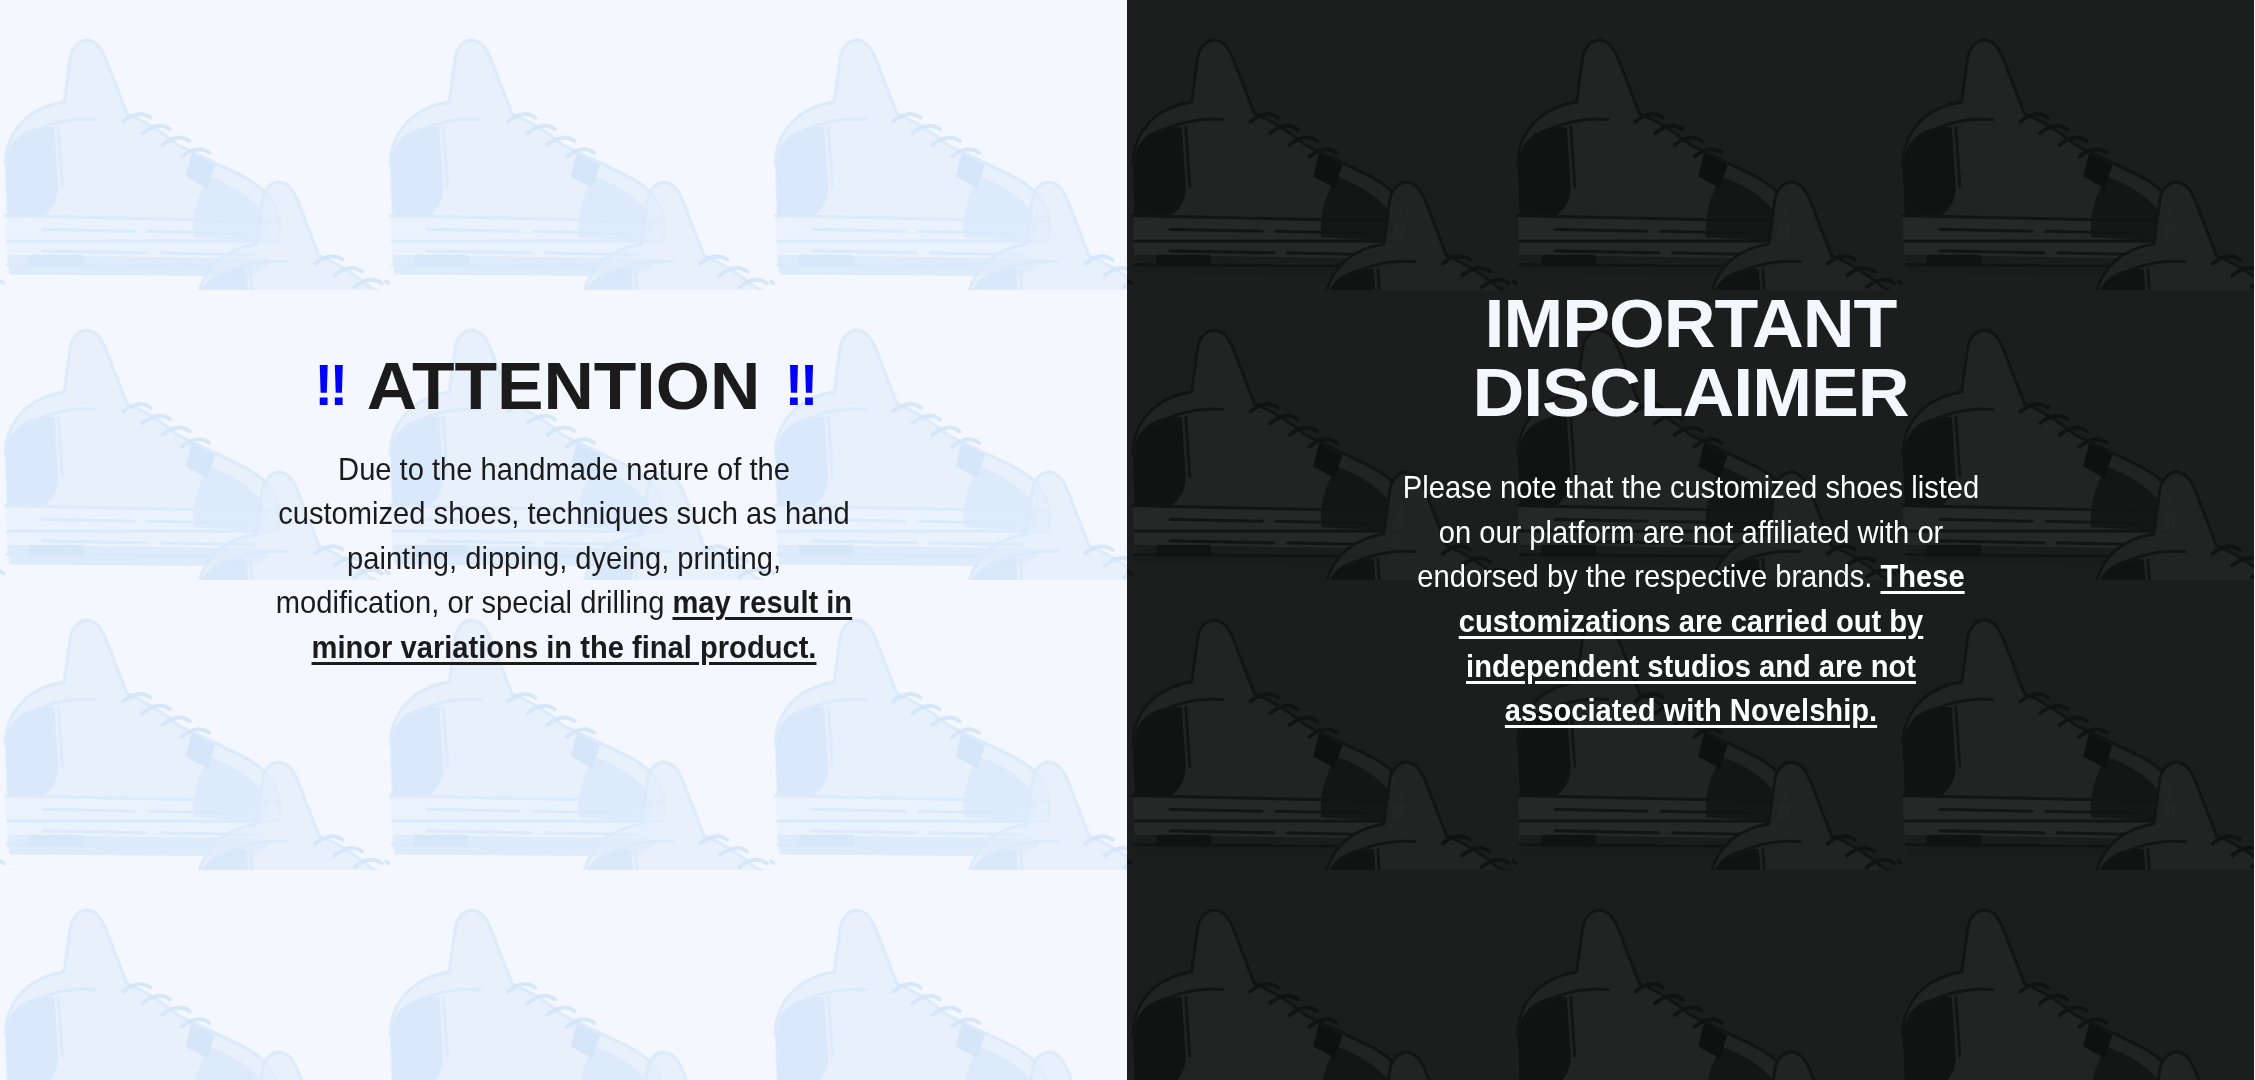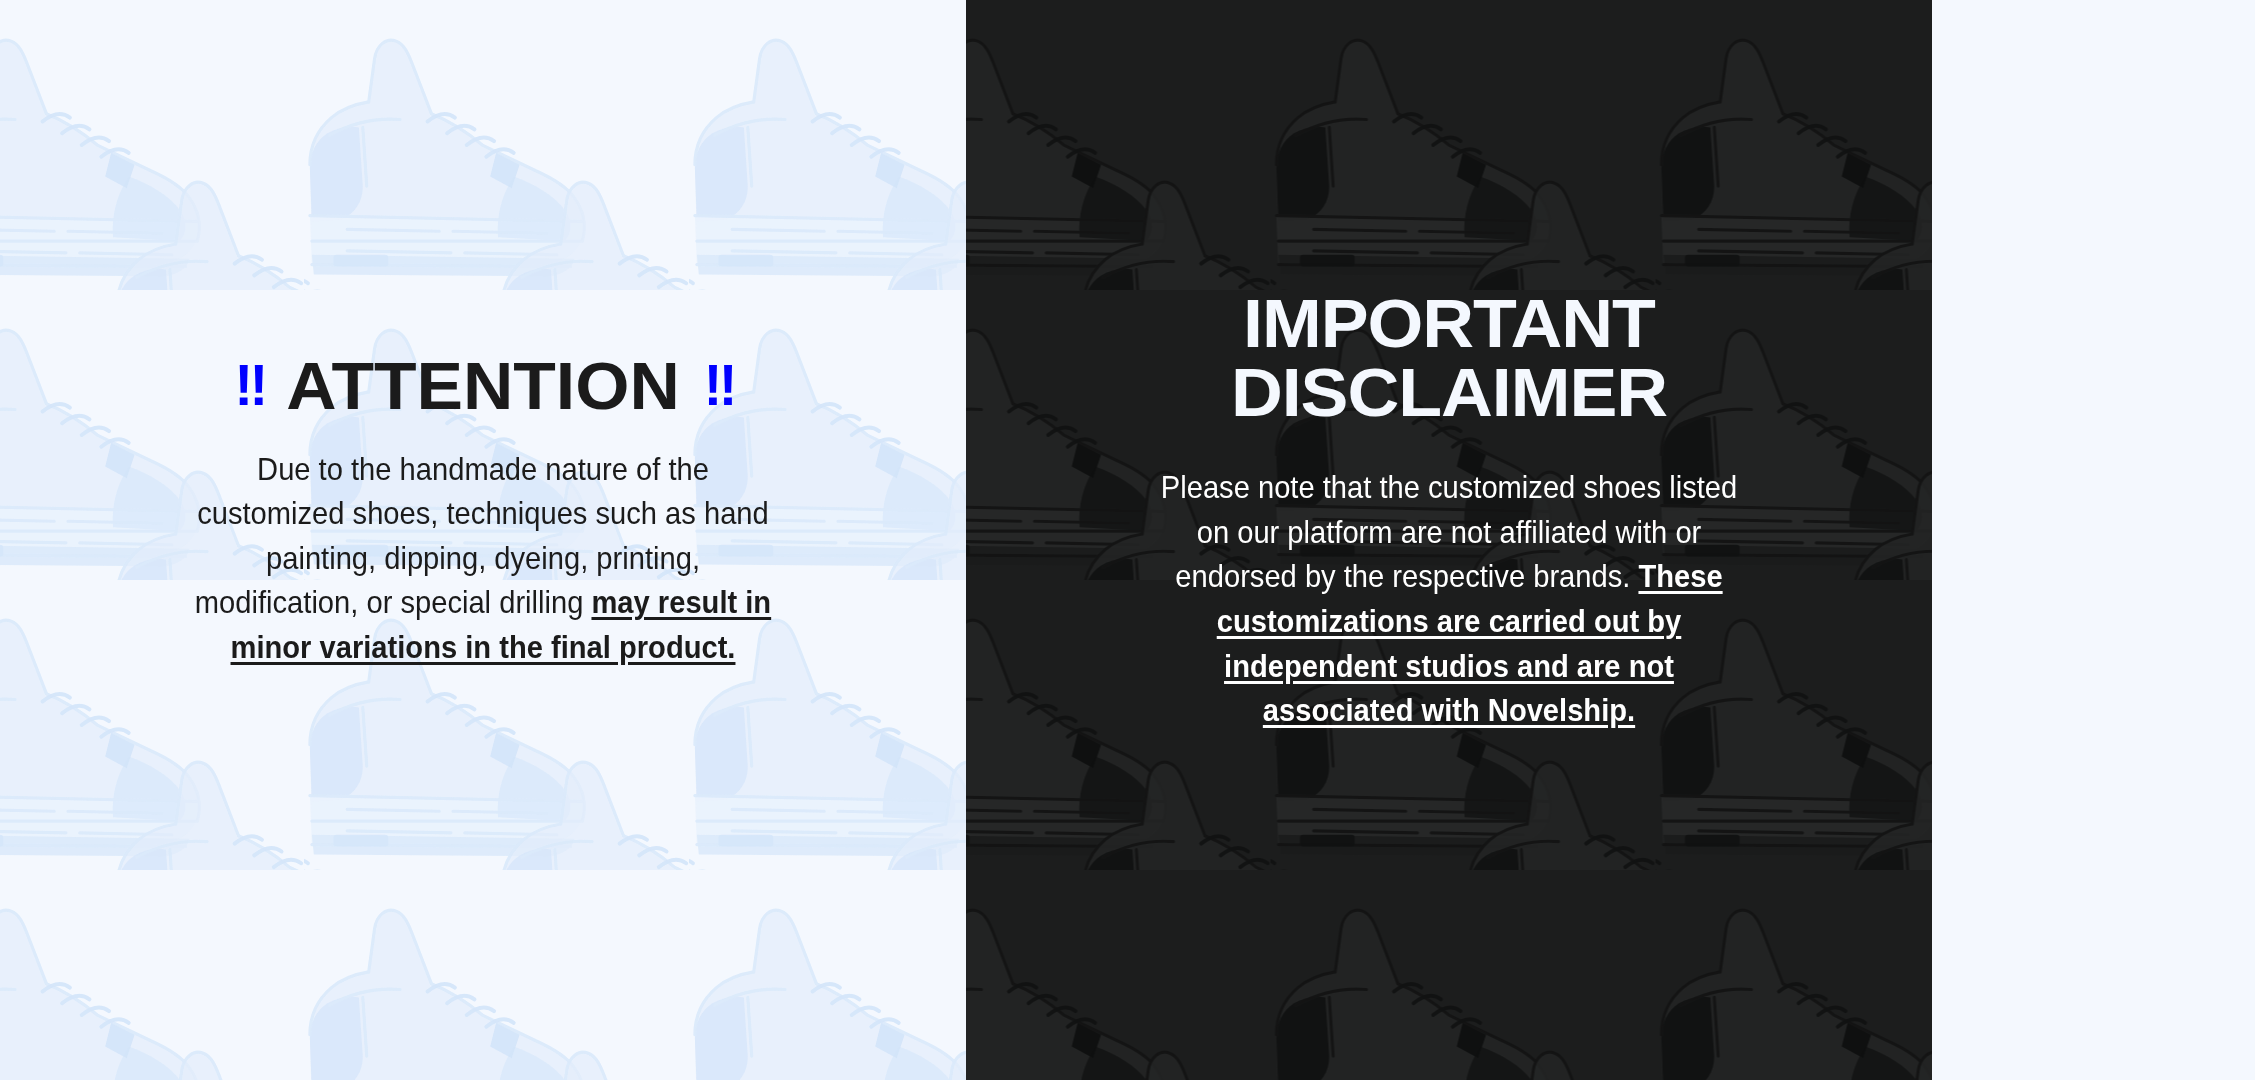--- a/index.html
+++ b/index.html
@@ -4,21 +4,21 @@
 <style>
   * { margin:0; padding:0; box-sizing:border-box; }
   html, body { width:2255px; height:1080px; overflow:hidden; }
   body {
     font-family:"Liberation Sans", sans-serif;
     background:#f4f8fe;
   }
 
   .stage {
     position:relative;
-    width:1932px;
+    width:2254px;
     height:1080px;
     display:flex;
   }
 
   .panel {
     position:relative;
     width:50%;
     height:100%;
     overflow:hidden;
     display:flex;

